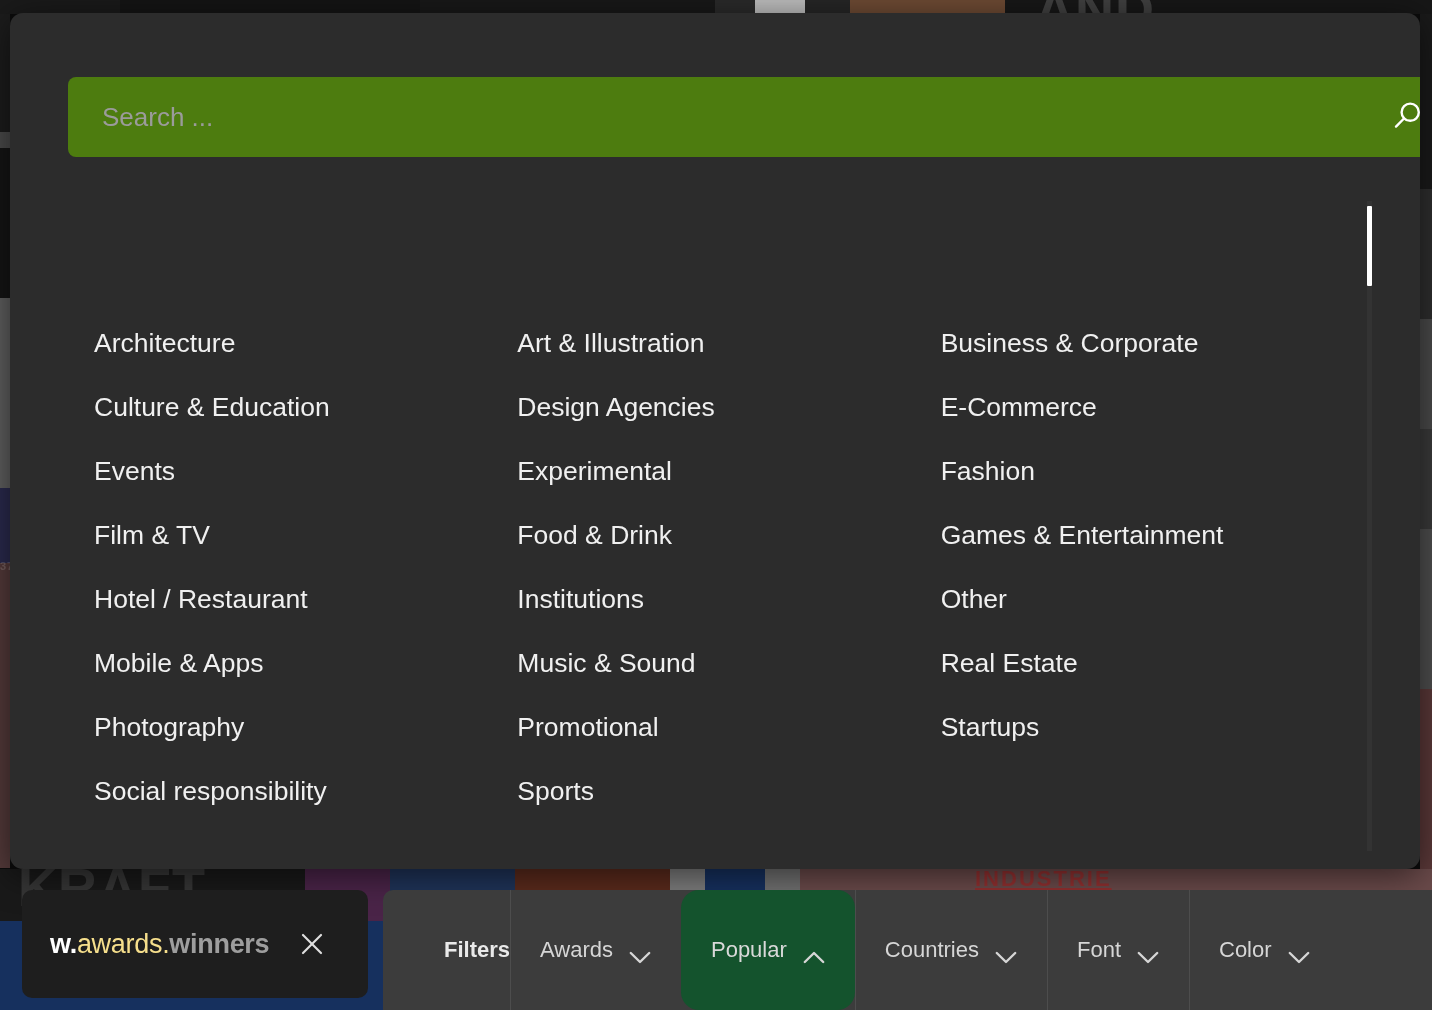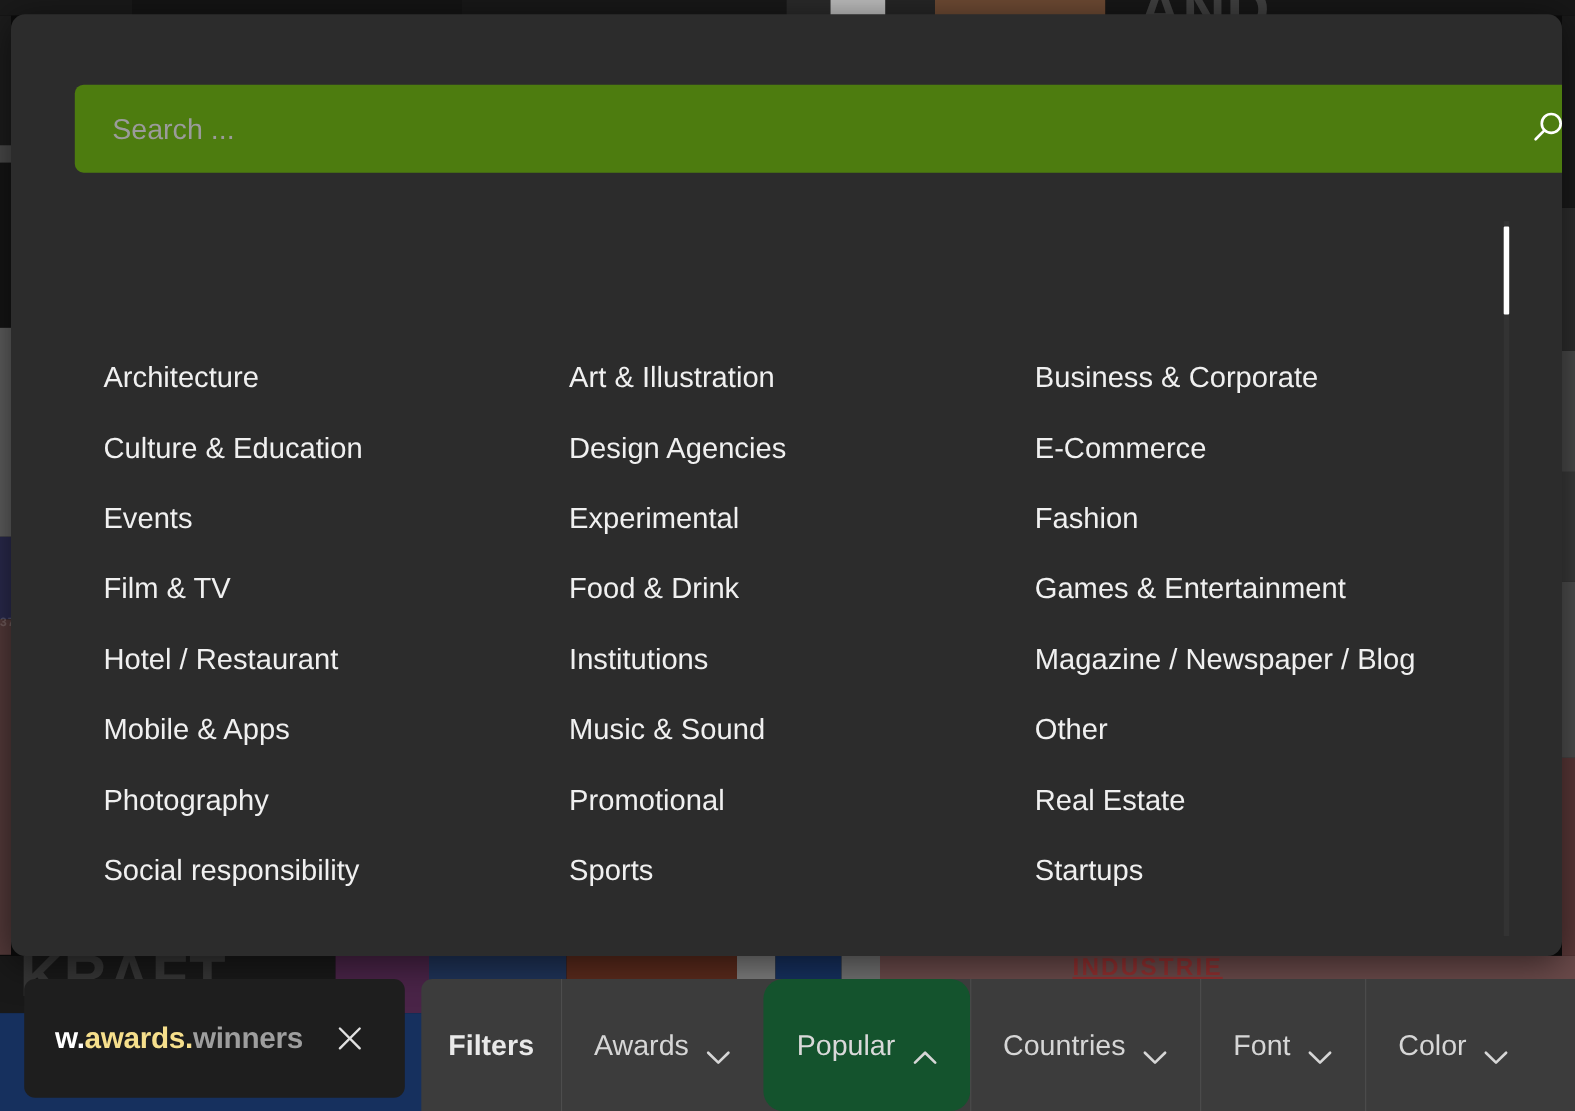--- a/index.html
+++ b/index.html
@@ -186,21 +186,21 @@
     align-items: center;
     padding-left: 28px;
     box-sizing: border-box;
   }
   .brand-text {
     font-size: 27px;
     white-space: nowrap;
     letter-spacing: -0.3px;
   }
   .brand-w { color: #ffffff; font-weight: 700; }
-  .brand-awards { color: #f6df8c; font-weight: 700; }
+  .brand-awards { color: #f6df8c; font-weight: 400; }
   .brand-winners { color: #9e9e9e; font-weight: 700; }
   .brand-close {
     margin-left: 28px;
     width: 30px;
     height: 30px;
     cursor: pointer;
     display: inline-flex;
     align-items: center;
     justify-content: center;
     flex: 0 0 auto;
@@ -213,25 +213,25 @@
     width: 1049px;
     height: 120px;
     background: #3c3c3c;
     border-top-left-radius: 10px;
     display: flex;
     align-items: stretch;
   }
   .filter-seg {
     display: flex;
     align-items: center;
-    justify-content: center;
+    justify-content: flex-end;
     gap: 16px;
     padding: 0 30px;
     color: #d6d6d6;
-    font-size: 26px;
+    font-size: 22px;
     cursor: pointer;
     position: relative;
     height: 100%;
     box-sizing: border-box;
     user-select: none;
     white-space: nowrap;
   }
   .filter-seg.label-seg {
     color: #e9e9e9;
     font-weight: 700;
@@ -347,21 +347,20 @@
         <div class="cat-item">Music &amp; Sound</div>
         <div class="cat-item">Promotional</div>
         <div class="cat-item">Sports</div>
       </div>
 
       <div class="cat-col">
         <div class="cat-item">Business &amp; Corporate</div>
         <div class="cat-item">E-Commerce</div>
         <div class="cat-item">Fashion</div>
         <div class="cat-item">Games &amp; Entertainment</div>
-        <div class="cat-item">Magazine / Newspaper / Blog</div>
         <div class="cat-item">Other</div>
         <div class="cat-item">Real Estate</div>
         <div class="cat-item">Startups</div>
       </div>
 
     </div>
 
     <div class="panel-scrollbar">
       <div class="thumb"></div>
     </div>

